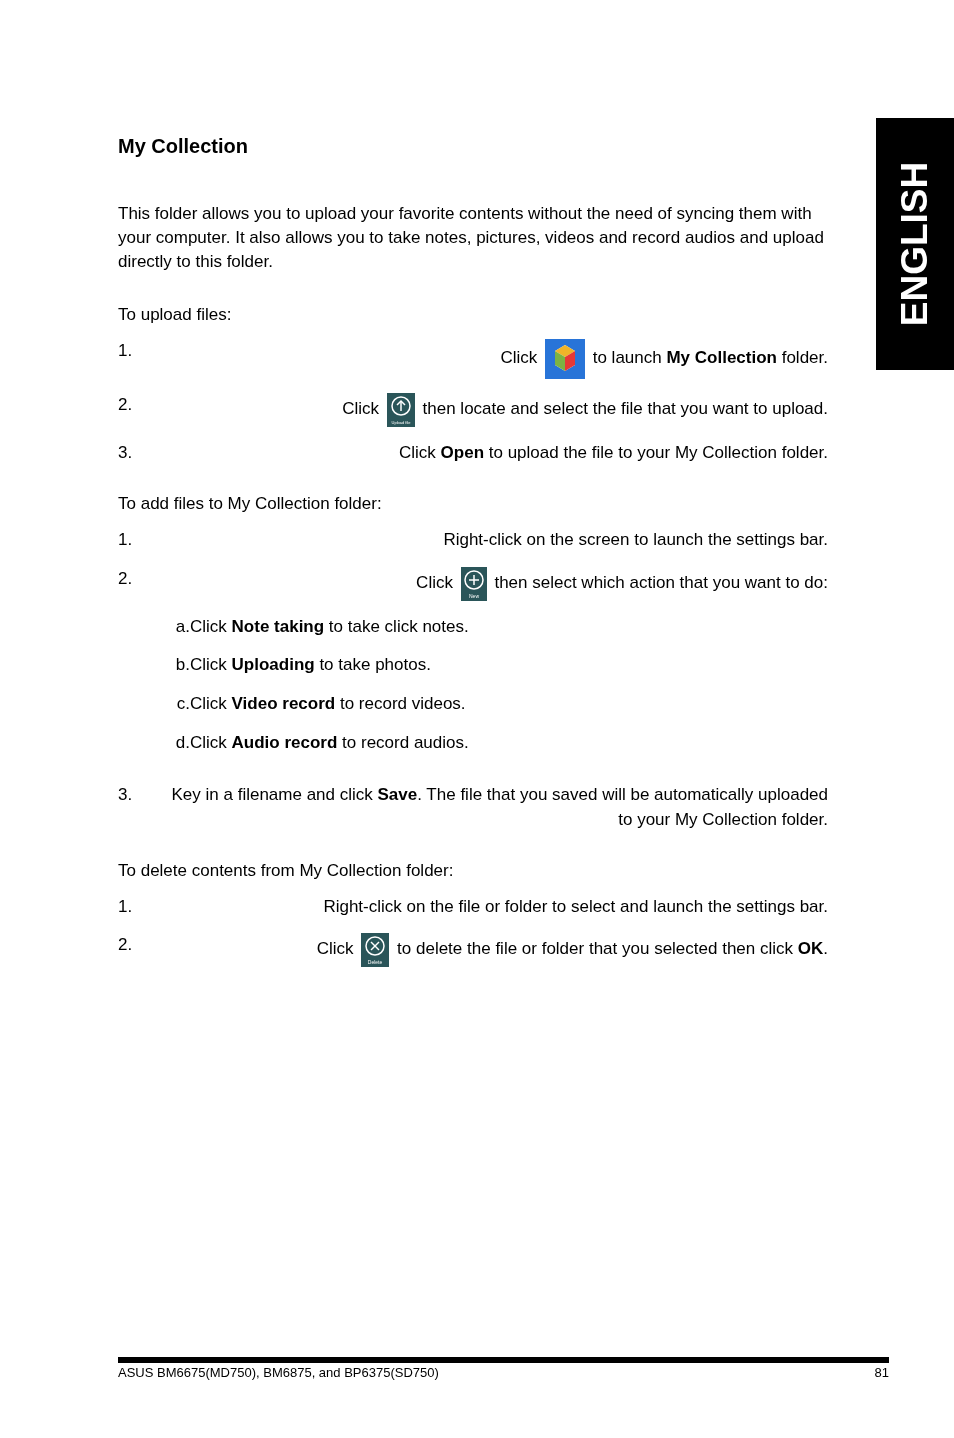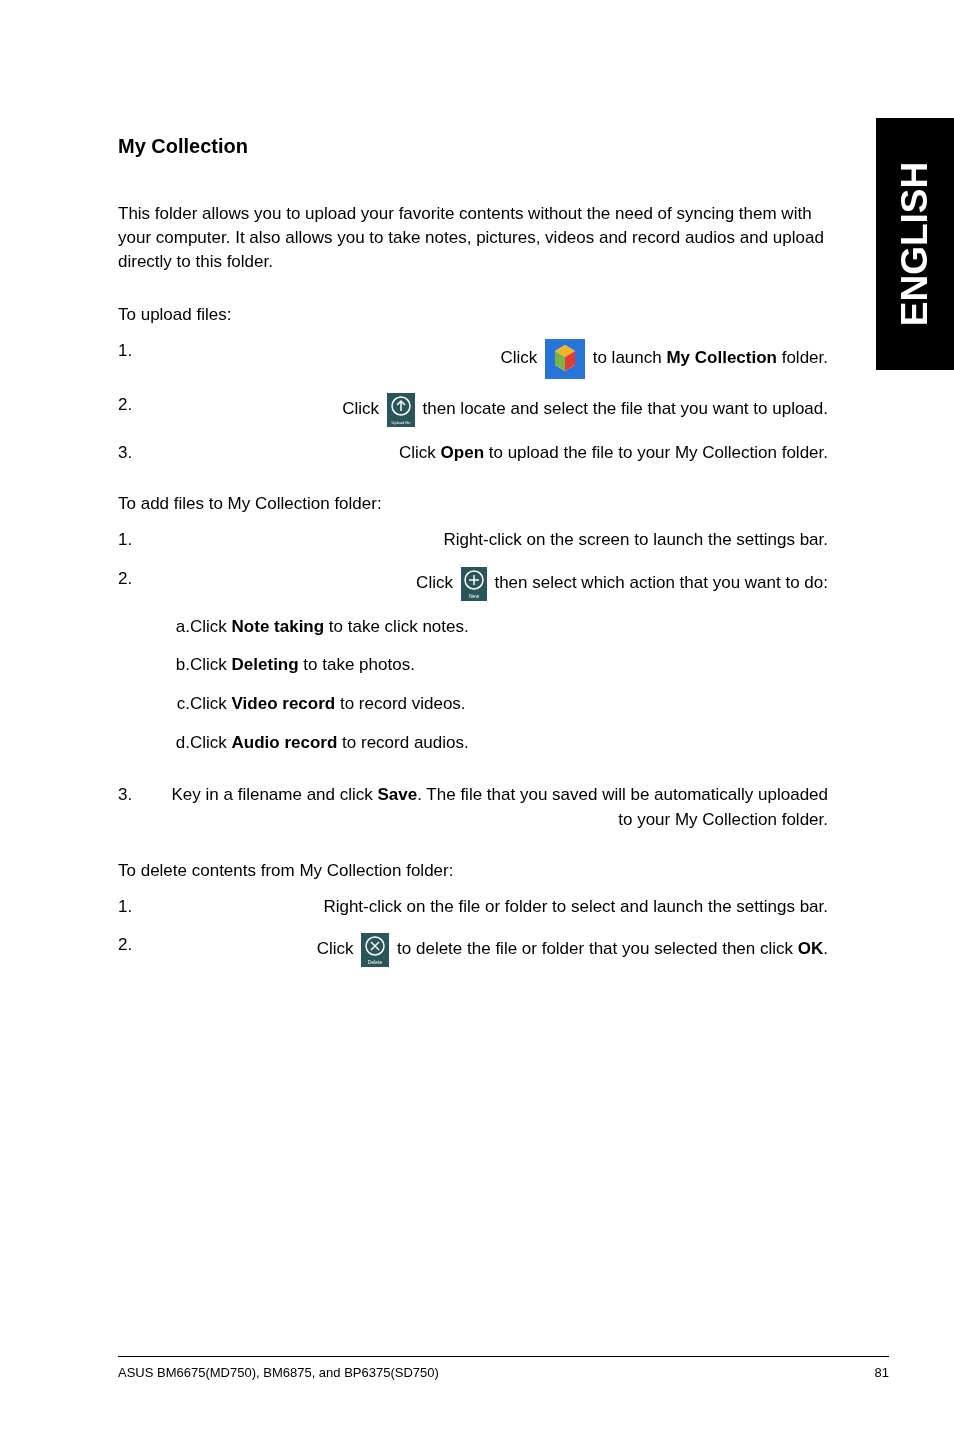--- a/index.html
+++ b/index.html
@@ -90,22 +90,22 @@
     width: 32px;
     flex-shrink: 0;
     padding-left: 4px;
   }
   .block { margin-bottom: 28px; }
   .footer {
     position: absolute;
     bottom: 58px;
     left: 118px;
     right: 65px;
-    border-top: 1px solid #000000;
-    padding-top: 8px;
+    border-top: 6px solid #000000;
+    padding-top: 2px;
     display: flex;
     justify-content: space-between;
     font-size: 13px;
   }
   strong { font-weight: 700; }
 </style>
 </head>
 <body>
 
 <div class="side-tab">
@@ -183,21 +183,21 @@
               </svg>
             </span>
             <span> then select which action that you want to do:</span>
             <ol class="sub-steps">
               <li>
                 <span class="let">a.</span>
                 <span><span>Click </span><strong>Note taking</strong><span> to take click notes.</span></span>
               </li>
               <li>
                 <span class="let">b.</span>
-                <span><span>Click </span><strong>Deleting</strong><span> to take photos.</span></span>
+                <span><span>Click </span><strong>Uploading</strong><span> to take photos.</span></span>
               </li>
               <li>
                 <span class="let">c.</span>
                 <span><span>Click </span><strong>Video record</strong><span> to record videos.</span></span>
               </li>
               <li>
                 <span class="let">d.</span>
                 <span><span>Click </span><strong>Audio record</strong><span> to record audios.</span></span>
               </li>
             </ol>

